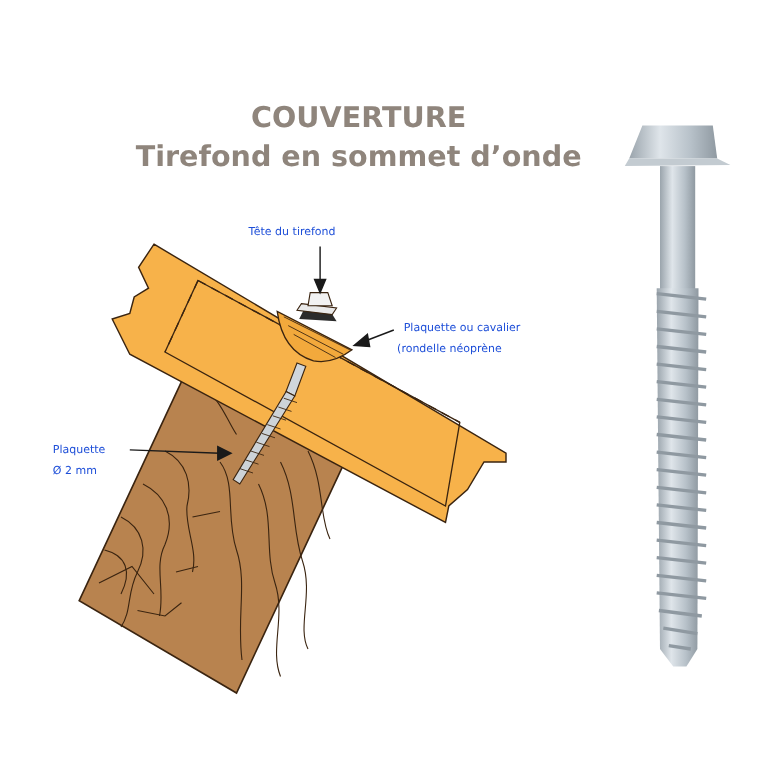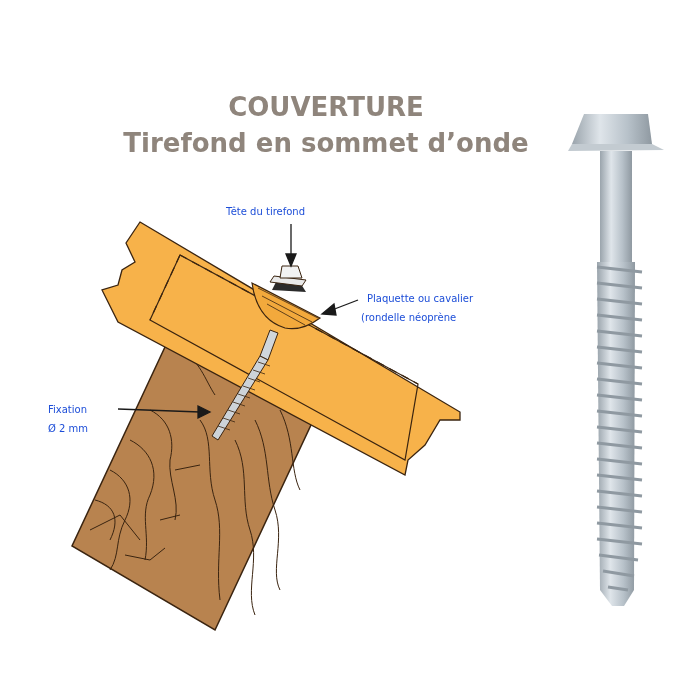--- a/index.html
+++ b/index.html
@@ -124,15 +124,15 @@
         <path d="M599,555 L638,560"></path>
           <path d="M603,571 L634,576"></path>
         <path d="M608,587 L628,590"></path>
       </g>
     </g>
   </svg>
 
   <div class="lbl" style="left:226px;top:203px;">Tête du tirefond</div>
   <div class="lbl" style="left:367px;top:290px;">Plaquette ou cavalier</div>
   <div class="lbl" style="left:349px;top:309px;margin-left:12px;">(rondelle néoprène</div>
-  <div class="lbl" style="left:48px;top:401px;">Fixation</div>
+  <div class="lbl" style="left:48px;top:401px;">Plaquette</div>
   <div class="lbl" style="left:48px;top:420px;">Ø 2 mm</div>
 </div>
 
 </body></html>

